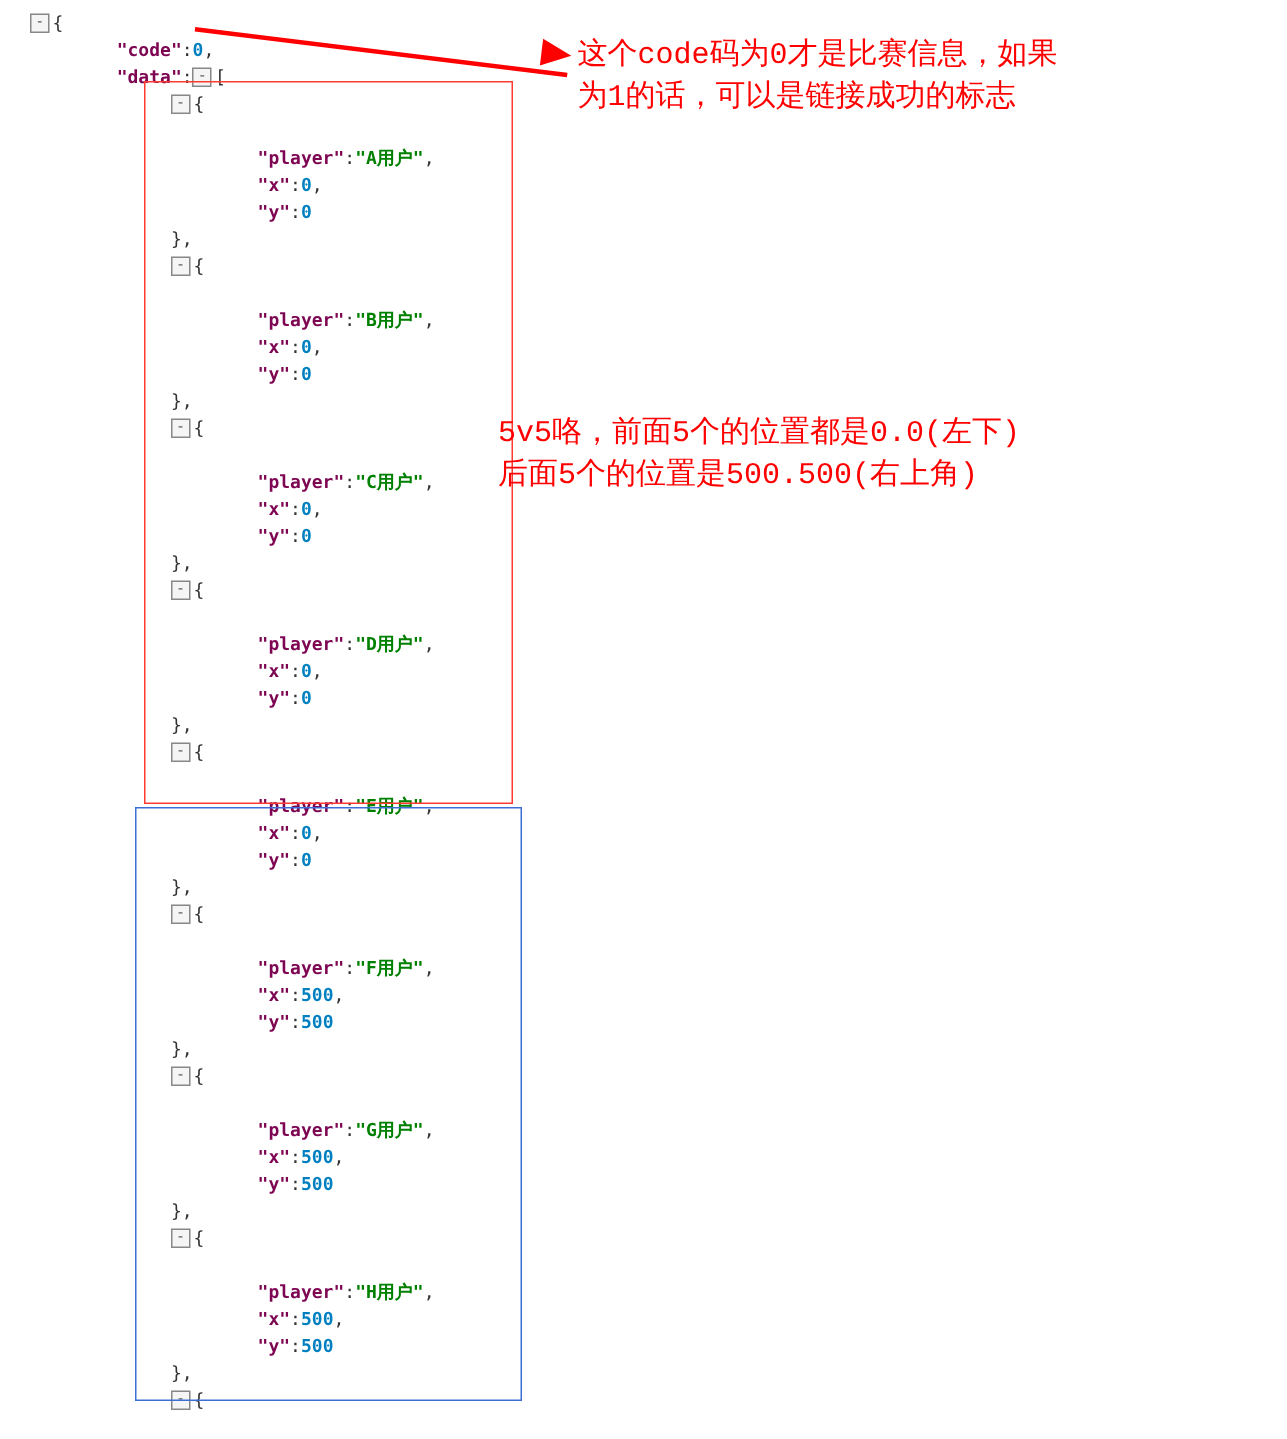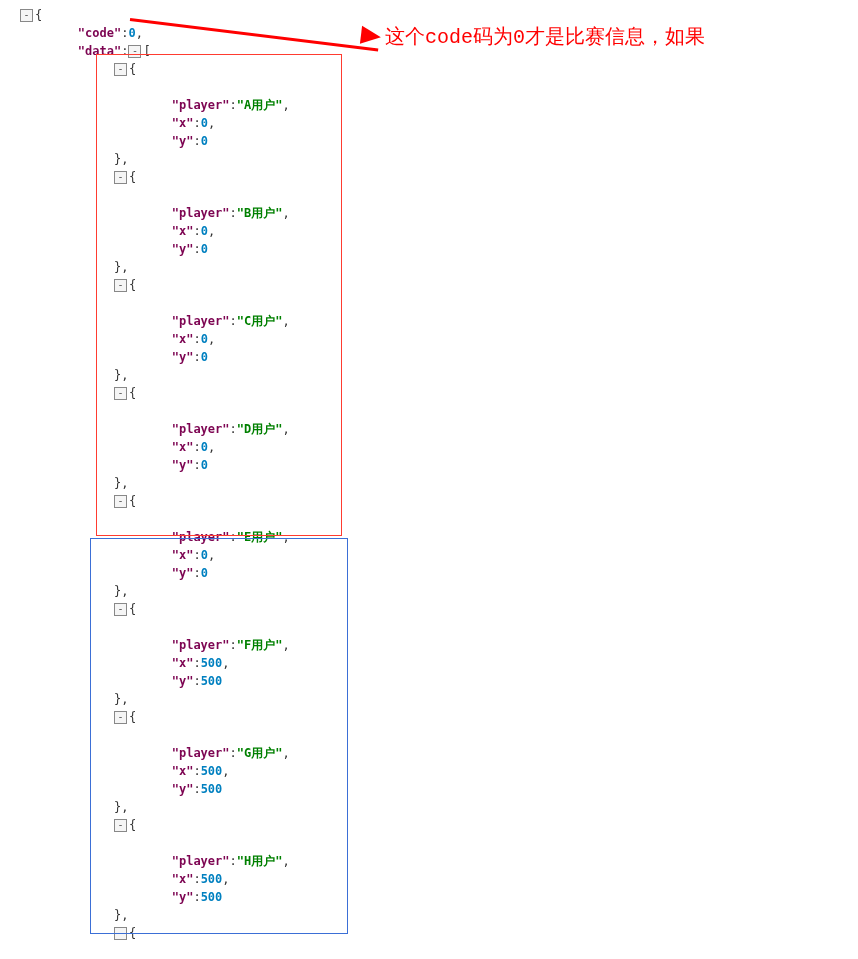--- a/index.html
+++ b/index.html
@@ -158,17 +158,19 @@
 
 <div class="box-blue" style="left:90px; top:538px; width:256px; height:394px;"></div>
 
 <div class="arrow" style="left:130px; top:18px;">
   <div class="arrow-line"></div>
   <div class="arrow-head"></div>
 </div>
 
 <div class="ann" style="left:385px; top:24px;">
   <span>这个code码为0才是比赛信息，如果</span><br>
+  <span>为1的话，可以是链接成功的标志</span>
 </div>
 
 <div class="ann" style="left:332px; top:276px;">
-  <br>
+  <span>5v5咯，前面5个的位置都是0.0(左下)</span><br>
+  <span>后面5个的位置是500.500(右上角)</span>
 </div>
 
 </body></html>

